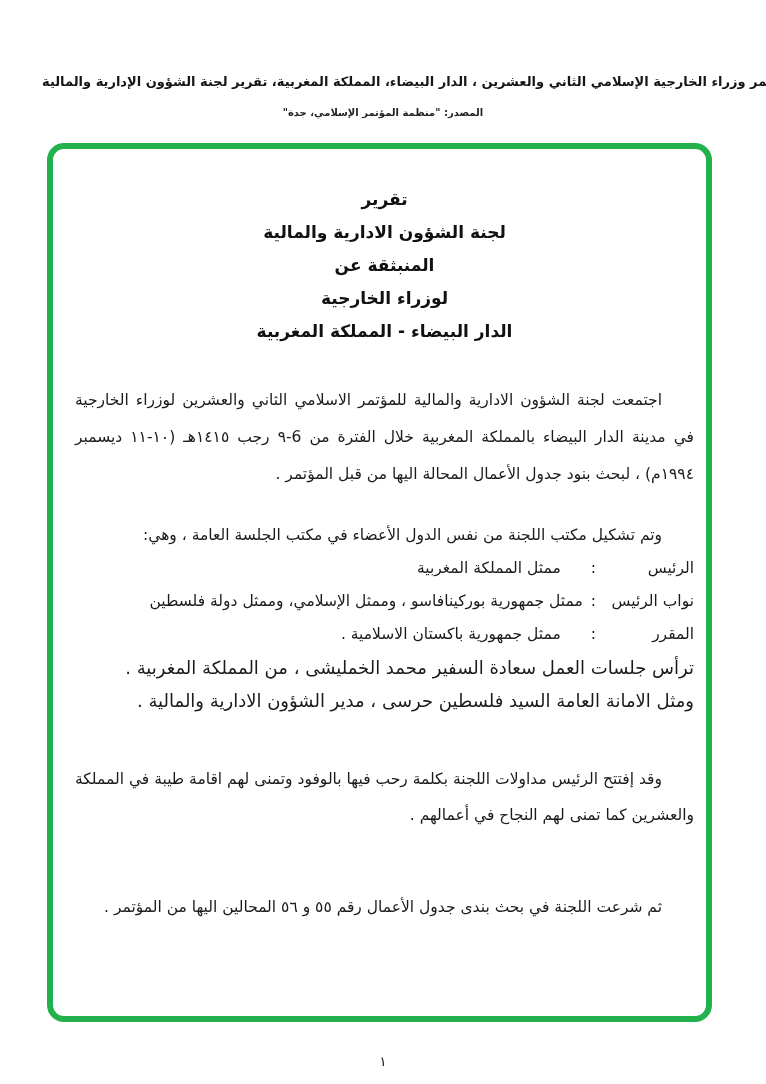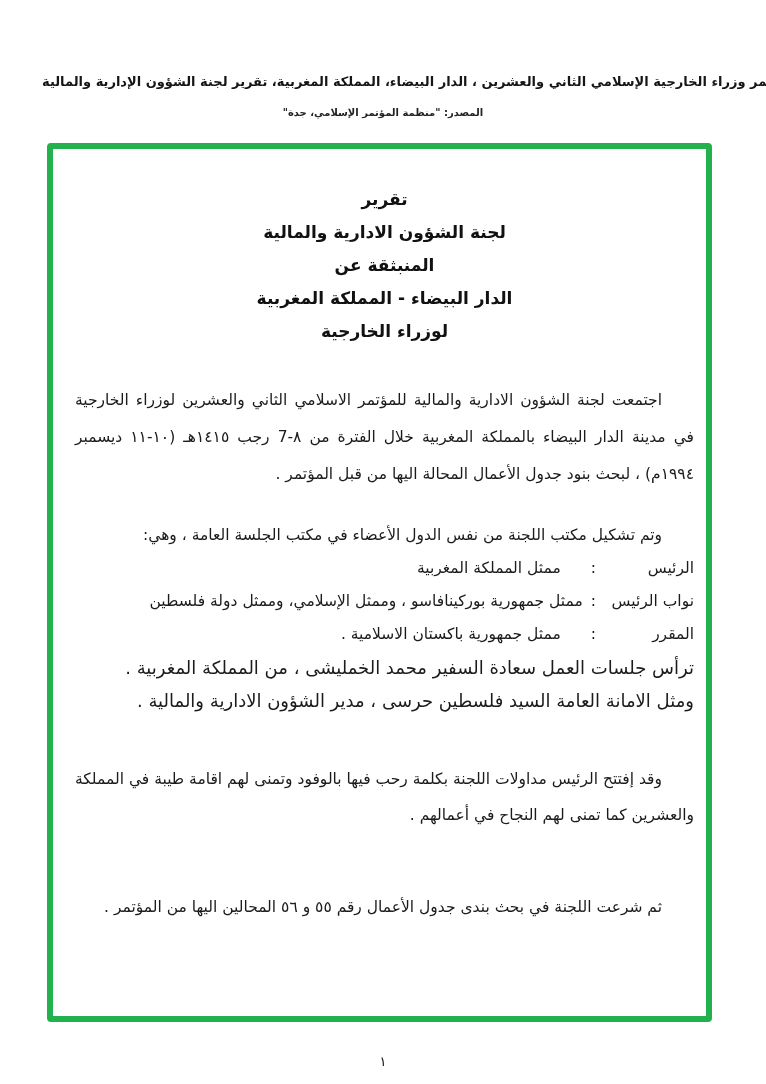--- a/index.html
+++ b/index.html
@@ -43,21 +43,21 @@
   }
   
   .green-box {
     position: absolute;
     left: 47px;
     top: 143px;
     width: 665px;
     height: 879px;
     box-sizing: border-box;
     border: 6px solid #22b14c;
-    border-radius: 4px;
+    border-radius: 17px;
     background: #ffffff;
   }
   .box-content {
     position: relative;
     width: 100%;
     height: 100%;
     box-sizing: border-box;
     padding: 34px 12px 0 22px;
     direction: rtl;
   }
@@ -113,25 +113,25 @@
 
   <div class="source-line">المصدر: "منظمة المؤتمر الإسلامي، جدة"</div>
 
   <div class="green-box">
     <div class="box-content">
 
       <div class="title-block">
         <div class="title-line">تقرير</div>
         <div class="title-line">لجنة الشؤون الادارية والمالية</div>
         <div class="title-line">المنبثقة عن</div>
+        <div class="title-line">لوزراء الخارجية</div>
         <div class="title-line">الدار البيضاء - المملكة المغربية</div>
-        <div class="title-line">لوزراء الخارجية</div>
       </div>
 
-      <p class="body-par par-1">اجتمعت لجنة الشؤون الادارية والمالية للمؤتمر الاسلامي الثاني والعشرين لوزراء الخارجية في مدينة الدار البيضاء بالمملكة المغربية خلال الفترة من ٨-7 رجب ١٤١٥هـ (١٠-١١ ديسمبر ١٩٩٤م) ، لبحث بنود جدول الأعمال المحالة اليها من قبل المؤتمر .</p>
+      <p class="body-par par-1">اجتمعت لجنة الشؤون الادارية والمالية للمؤتمر الاسلامي الثاني والعشرين لوزراء الخارجية في مدينة الدار البيضاء بالمملكة المغربية خلال الفترة من 6-٩ رجب ١٤١٥هـ (١٠-١١ ديسمبر ١٩٩٤م) ، لبحث بنود جدول الأعمال المحالة اليها من قبل المؤتمر .</p>
 
       <p class="body-par par-intro">وتم تشكيل مكتب اللجنة من نفس الدول الأعضاء في مكتب الجلسة العامة ، وهي:</p>
 
       <div class="officer-row">
         <span class="officer-term">الرئيس</span><span class="officer-colon">:</span><span class="officer-val gap-wide">ممثل المملكة المغربية</span>
       </div>
       <div class="officer-row">
         <span class="officer-term">نواب الرئيس</span><span class="officer-colon">:</span><span class="officer-val gap-narrow">ممثل جمهورية بوركينافاسو ، وممثل الإسلامي، وممثل دولة فلسطين</span>
       </div>
       <div class="officer-row">

